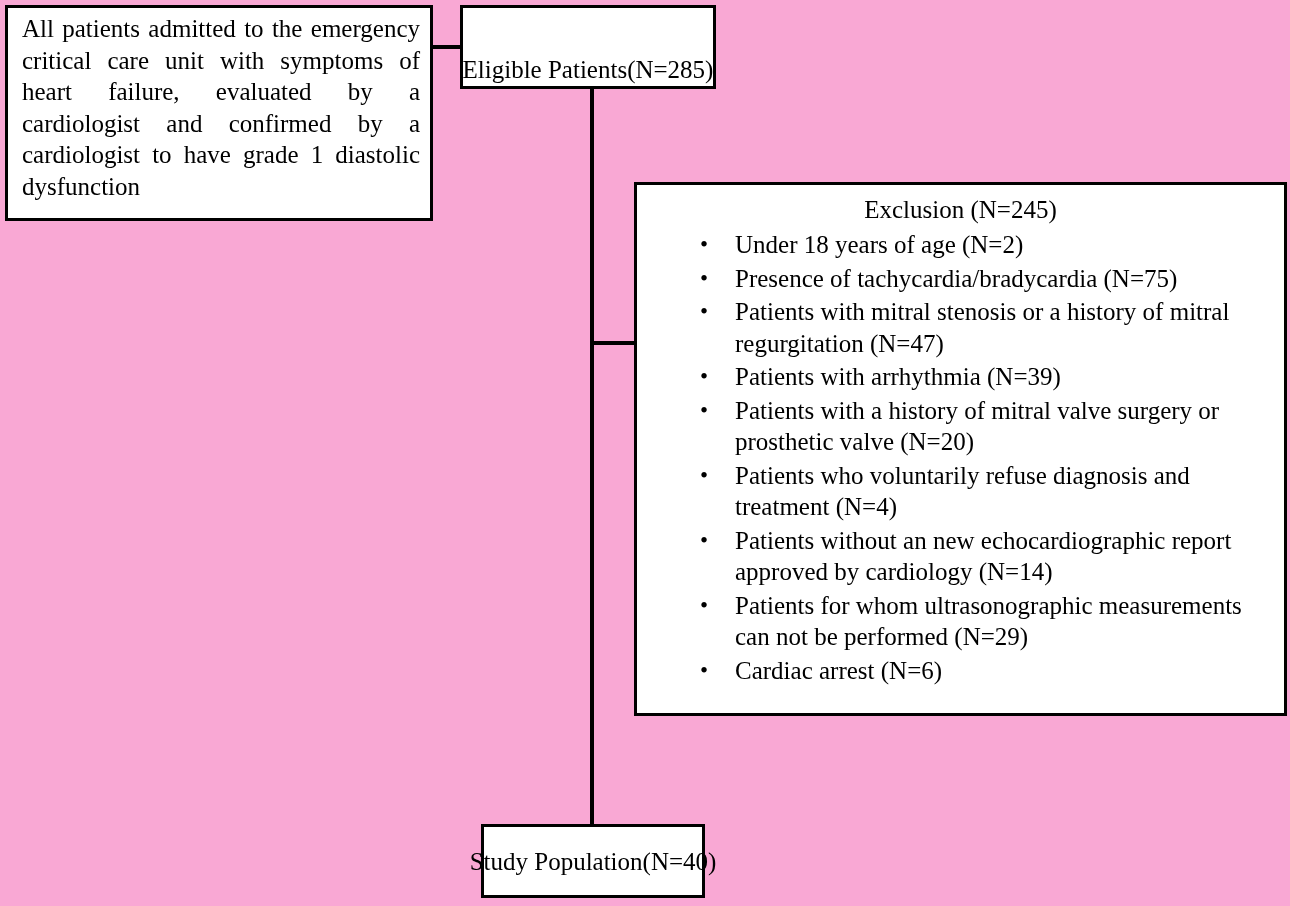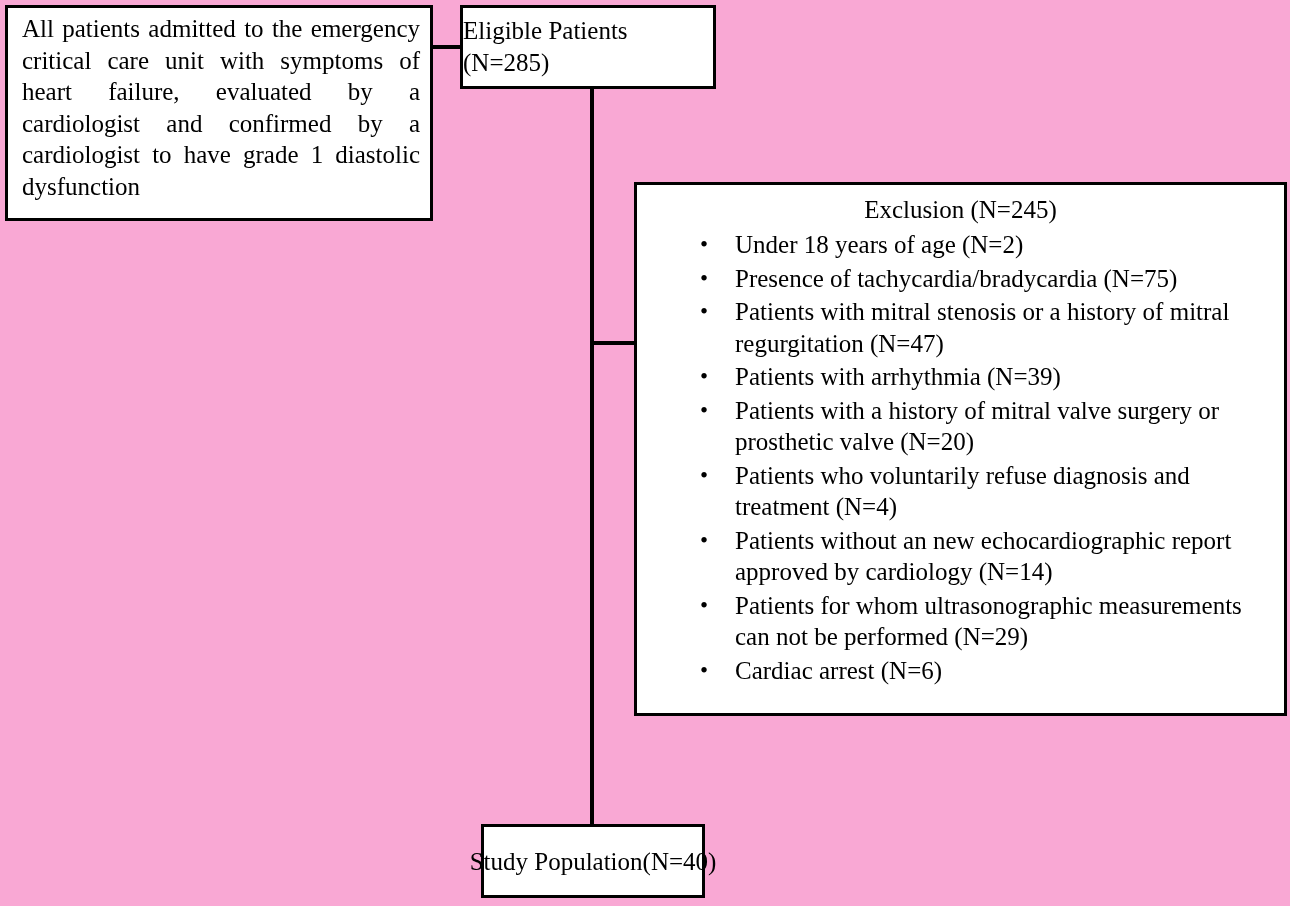--- a/index.html
+++ b/index.html
@@ -45,22 +45,22 @@
     text-justify: inter-word;
   }
 
   
   #box-eligible {
     left: 460px;
     top: 5px;
     width: 256px;
     height: 84px;
     display: flex;
-    flex-direction: column;
-    align-items: flex-start;
+    flex-direction: row;
+    align-items: flex-end;
     justify-content: center;
   }
   #box-eligible .line {
     font-size: 25px;
     line-height: 32px;
     white-space: nowrap;
   }
 
   
   #box-exclusion {

